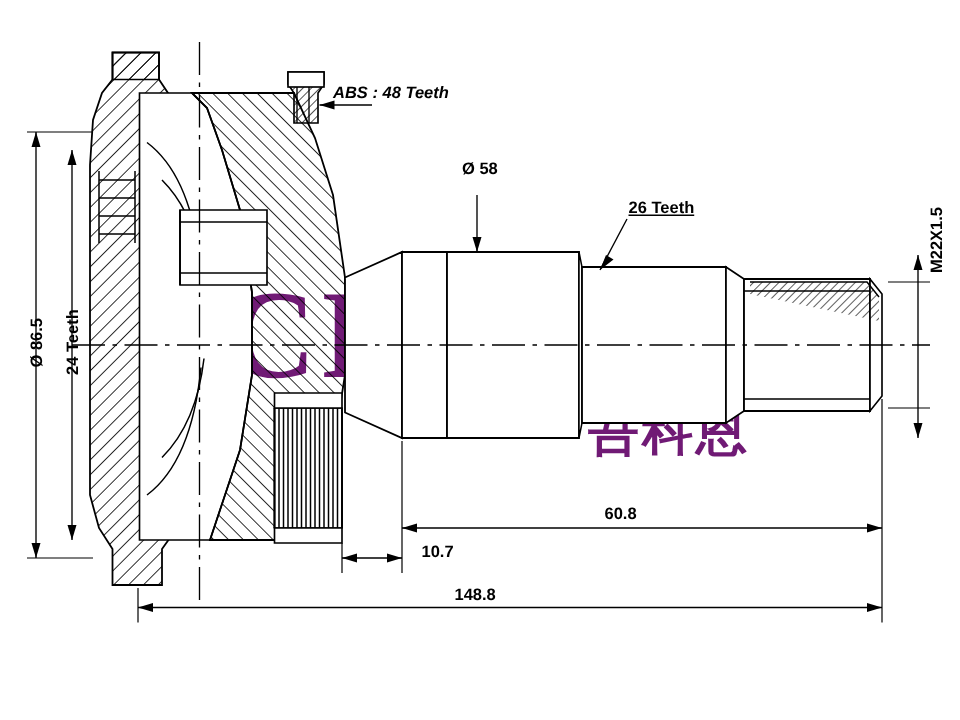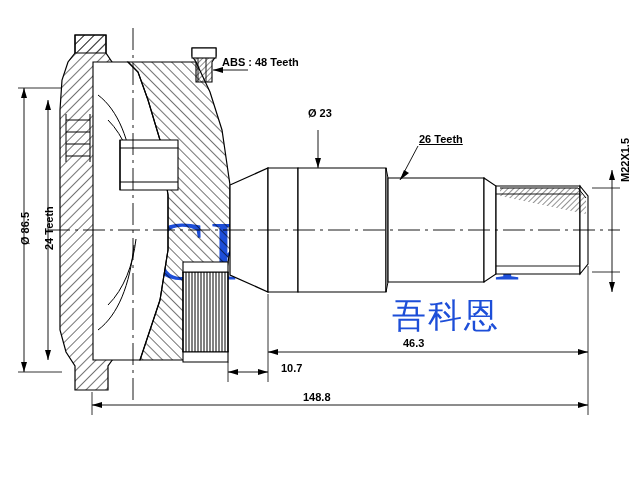--- a/index.html
+++ b/index.html
@@ -34,24 +34,23 @@
   .lbl.vert {
     transform-origin: 0 0;
     transform: rotate(-90deg);
   }
   .wm {
     position: absolute;
     pointer-events: none;
   }
   .wm-text {
     font-family: "Liberation Serif", serif;
-    font-weight: normal;
-    color: #1d4ed8;
+    font-weight: bold;
+    color: #701a75;
     letter-spacing: 4px;
-    margin-top: 28px;
   }
 </style>
 </head>
 <body>
 
 <div id="root">
 
   <div class="wm" style="left:0;top:0;width:640px;height:480px;">
     <div class="wm-text" style="position:absolute;left:150px;top:175px;font-size:84px;">CKER</div>
     <div class="wm-text" style="position:absolute;left:400px;top:175px;font-size:84px;">3M</div>
@@ -181,31 +180,31 @@
       <path d="M588,266 L588,362" stroke="#000" stroke-width="0.8"></path>
 
       <path d="M92,405 L588,405" stroke="#000" stroke-width="0.9"></path>
       <path d="M92,405 L102,402 L102,408 Z" fill="#000" stroke="none"></path>
       <path d="M588,405 L578,402 L578,408 Z" fill="#000" stroke="none"></path>
       <path d="M92,392 L92,415 M588,362 L588,415" stroke="#000" stroke-width="0.8"></path>
 
     </g>
   </svg>
 
-  <div class="lbl" style="left:222px; top:57px;">ABS : 48 Teeth</div>
-
-  <div class="lbl" style="left:308px; top:108px;">Ø 23</div>
+  <div class="lbl" style="left:222px; top:57px;font-style:italic;">ABS : 48 Teeth</div>
+
+  <div class="lbl" style="left:308px; top:108px;">Ø 58</div>
 
   <div class="lbl" style="left:419px; top:134px;text-decoration:underline;">26 Teeth</div>
 
   <div class="lbl vert" style="left:620px; top:182px;">M22X1.5</div>
 
   <div class="lbl vert" style="left:20px; top:245px;">Ø 86.5</div>
 
   <div class="lbl vert" style="left:44px; top:250px;">24 Teeth</div>
 
-  <div class="lbl" style="left:403px; top:338px;">46.3</div>
+  <div class="lbl" style="left:403px; top:338px;">60.8</div>
 
   <div class="lbl" style="left:281px; top:363px;">10.7</div>
 
   <div class="lbl" style="left:303px; top:392px;">148.8</div>
 
 </div>
 
 </body></html>

